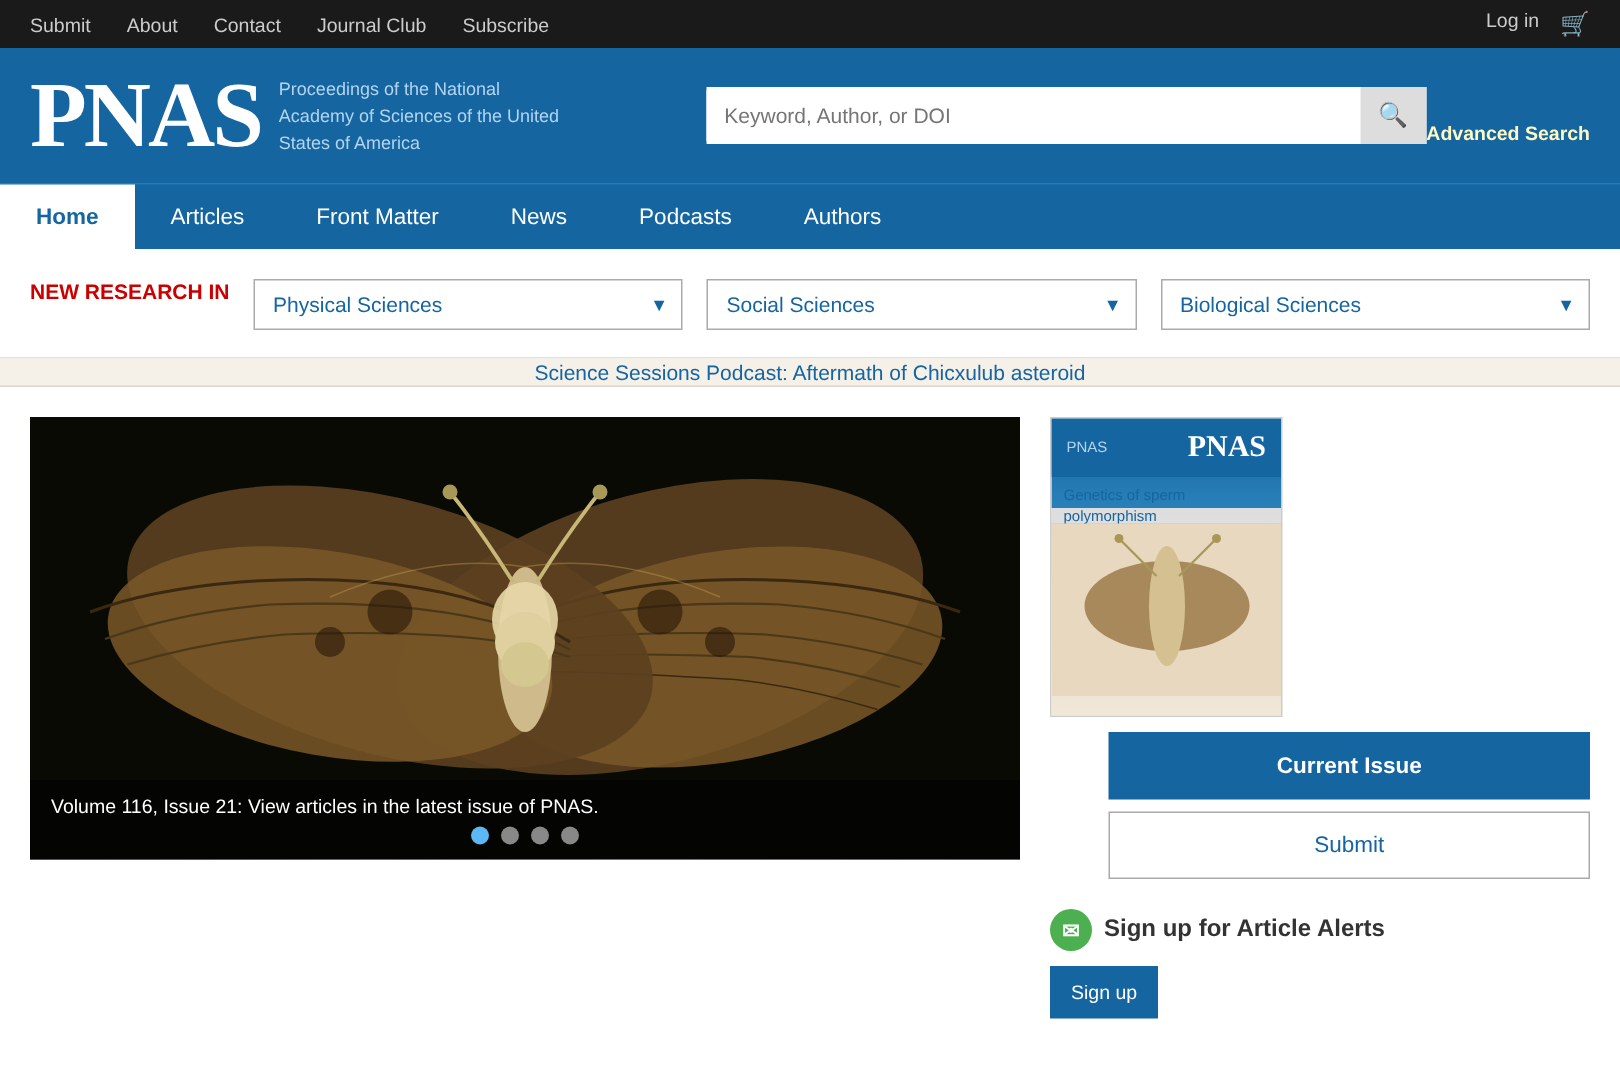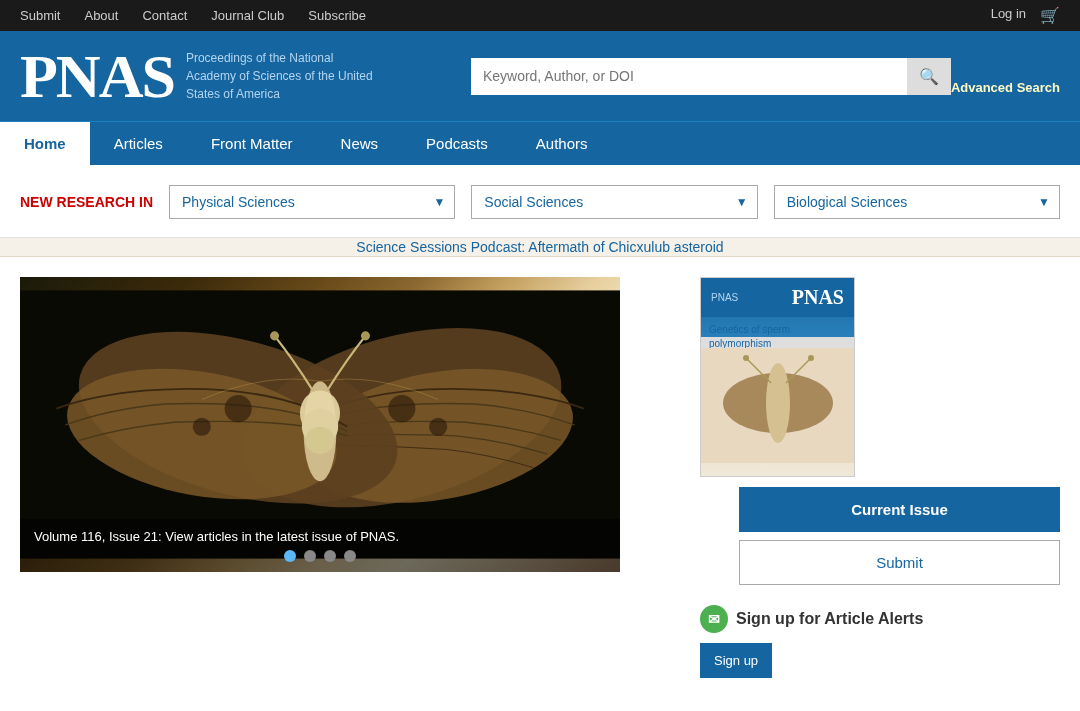--- a/index.html
+++ b/index.html
@@ -93,21 +93,20 @@
       background: #fff;
       color: #1565a0;
       font-weight: bold;
     }
 
     
     .research-section {
       background: #fff;
       padding: 20px 20px 18px;
       display: flex;
-      align-items: center;
       gap: 16px;
       border-bottom: 1px solid #e0e0e0;
     }
     .research-label {
       color: #cc0000;
       font-weight: bold;
       font-size: 14px;
       white-space: nowrap;
     }
     .dropdown-wrapper {
@@ -149,21 +148,21 @@
     
     .main-content {
       display: flex;
       padding: 20px;
       gap: 20px;
     }
 
     
     .hero-section { flex: 0 0 660px; }
     .hero-image {
-      width: 600px;
+      width: 660px;
       height: 295px;
       background: #000;
       position: relative;
       overflow: hidden;
     }
     .hero-image-bg {
       width: 100%;
       height: 100%;
       background: linear-gradient(135deg, #1a1a0a 0%, #3d2b0a 20%, #6b4c1a 35%, #8b6830 45%, #c4a060 55%, #e8d0a0 65%, #f0e8c8 75%, #d4c0a0 85%, #a08060 100%);
       position: relative;

